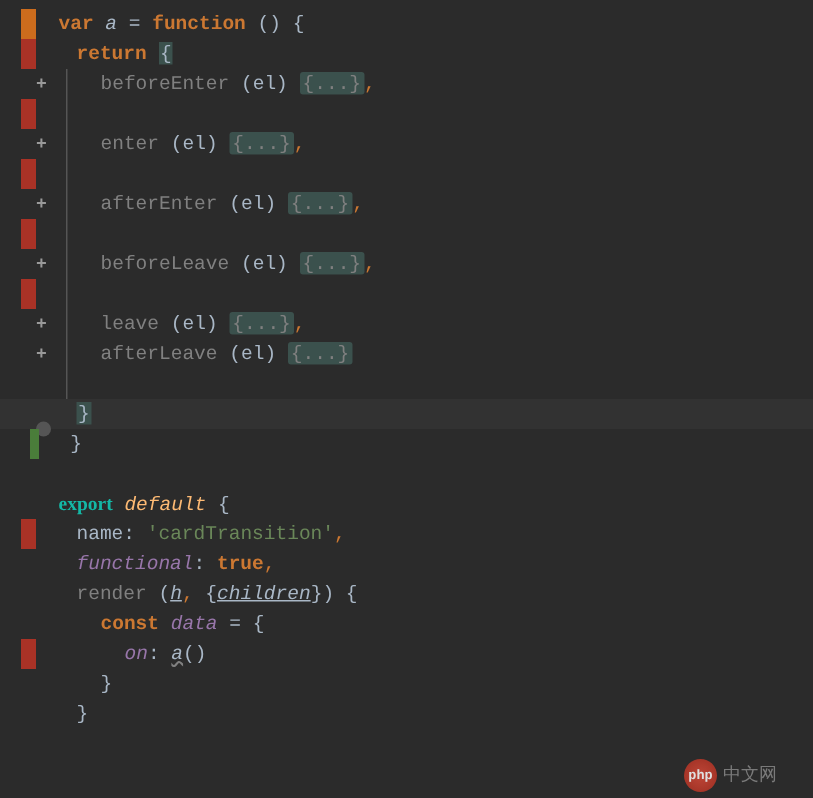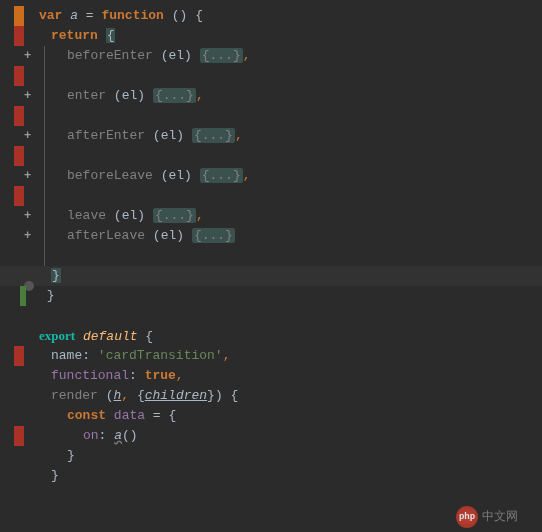--- a/index.html
+++ b/index.html
@@ -71,21 +71,21 @@
     .ident-plain { color: #a9b7c6; }
     .param { color: #a9b7c6; }
     .param-i { color: #a9b7c6; font-style: italic; }
     .paren { color: #a9b7c6; }
     .brace { color: #a9b7c6; }
     .comma { color: #cc7832; }
     .op { color: #a9b7c6; }
     .hl-brace { background: #3b514d; color: #a9b7c6; padding: 0 1px; }
     .collapsed { background: #3b514d; color: #808080; padding: 0 2px; border-radius: 2px; }
     .string { color: #6a8759; }
-    .prop { color: #9876aa; }
+    .prop { color: #9876aa; font-style: italic; }
     .method-grey { color: #808080; }
     .method-yellow { color: #ffc66d; }
     .underline { text-decoration: underline; }
     .children-u { color: #a9b7c6; text-decoration: underline; font-style: italic; }
     .warn-wave { text-decoration: wavy underline #808080; }
     .render-grey { color: #808080; }
     .highlight-row { background: #323232; }
     .watermark {
       position: absolute;
       bottom: 4px;

